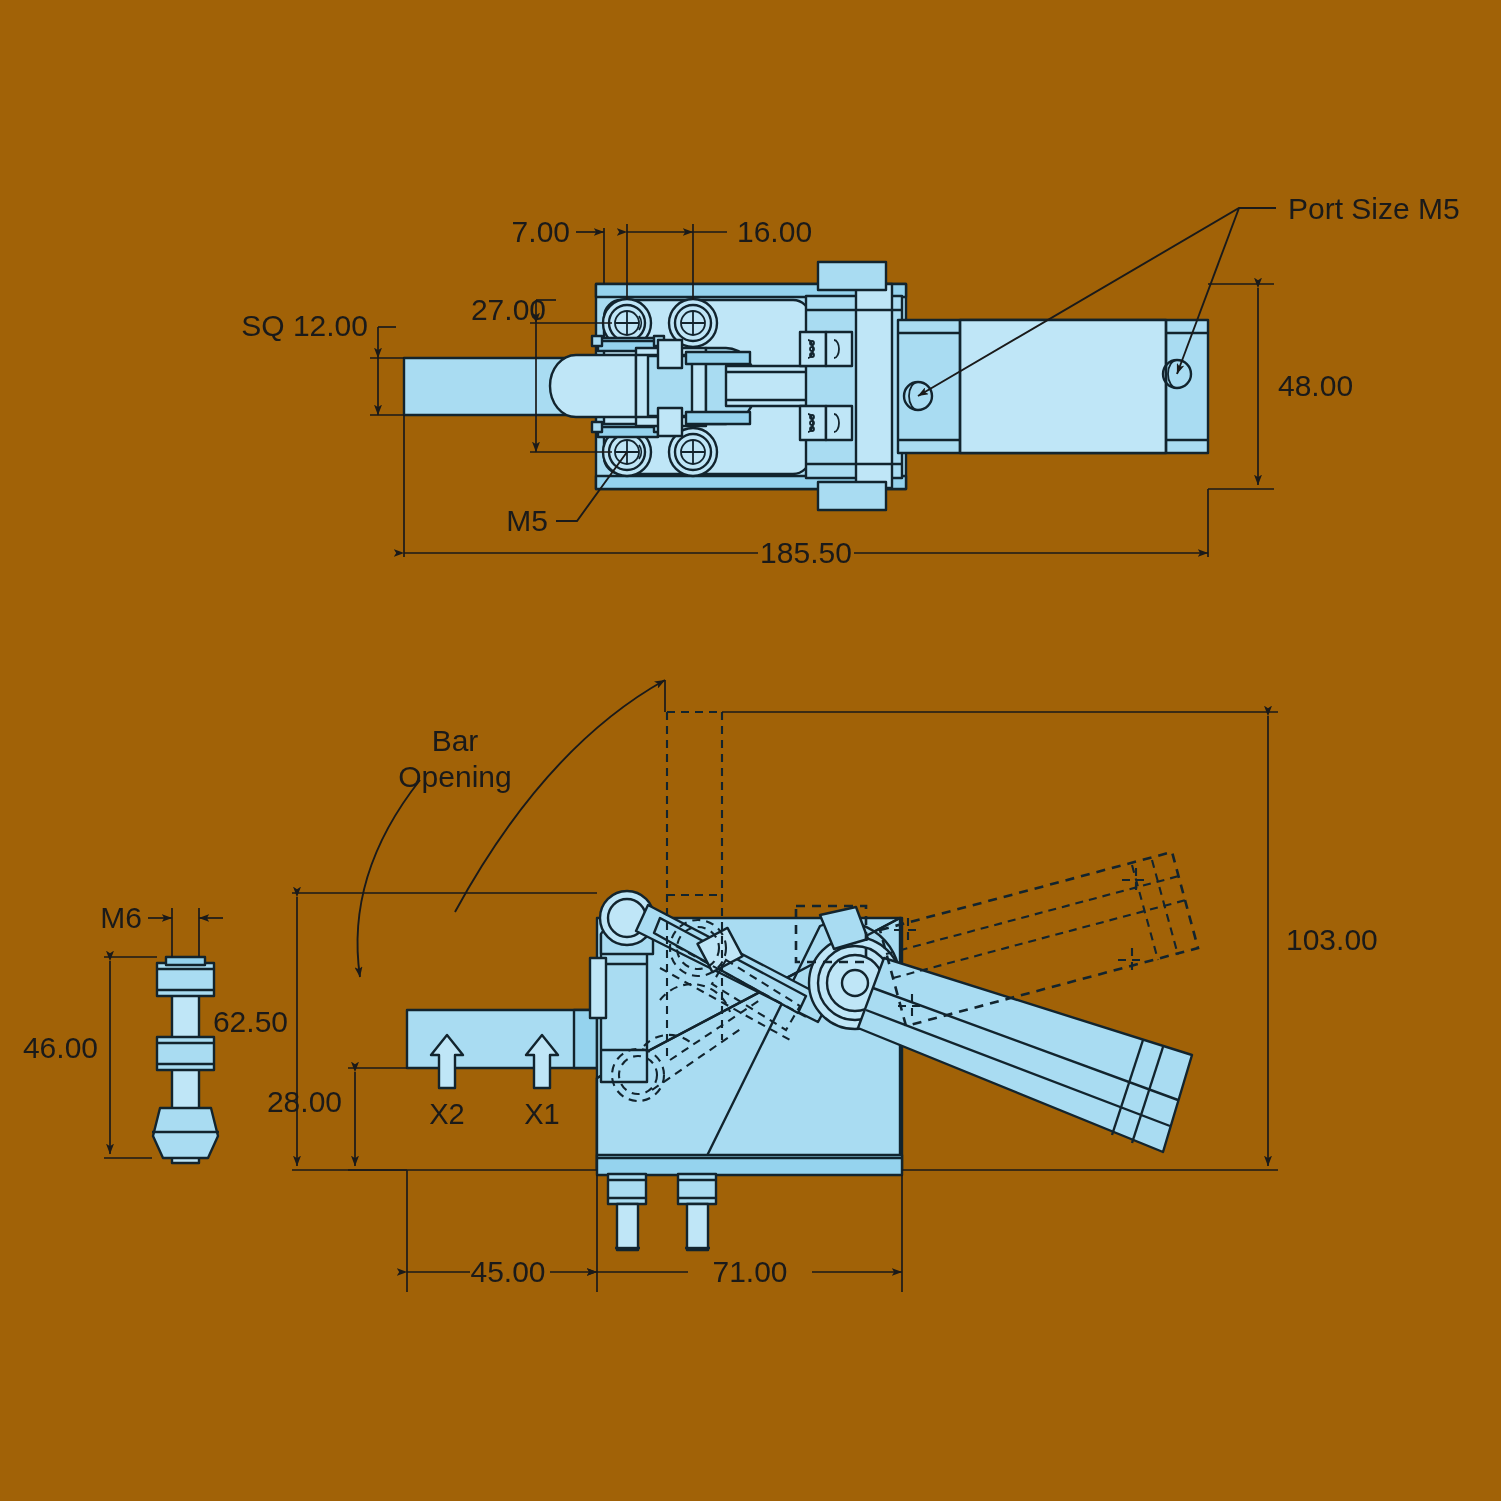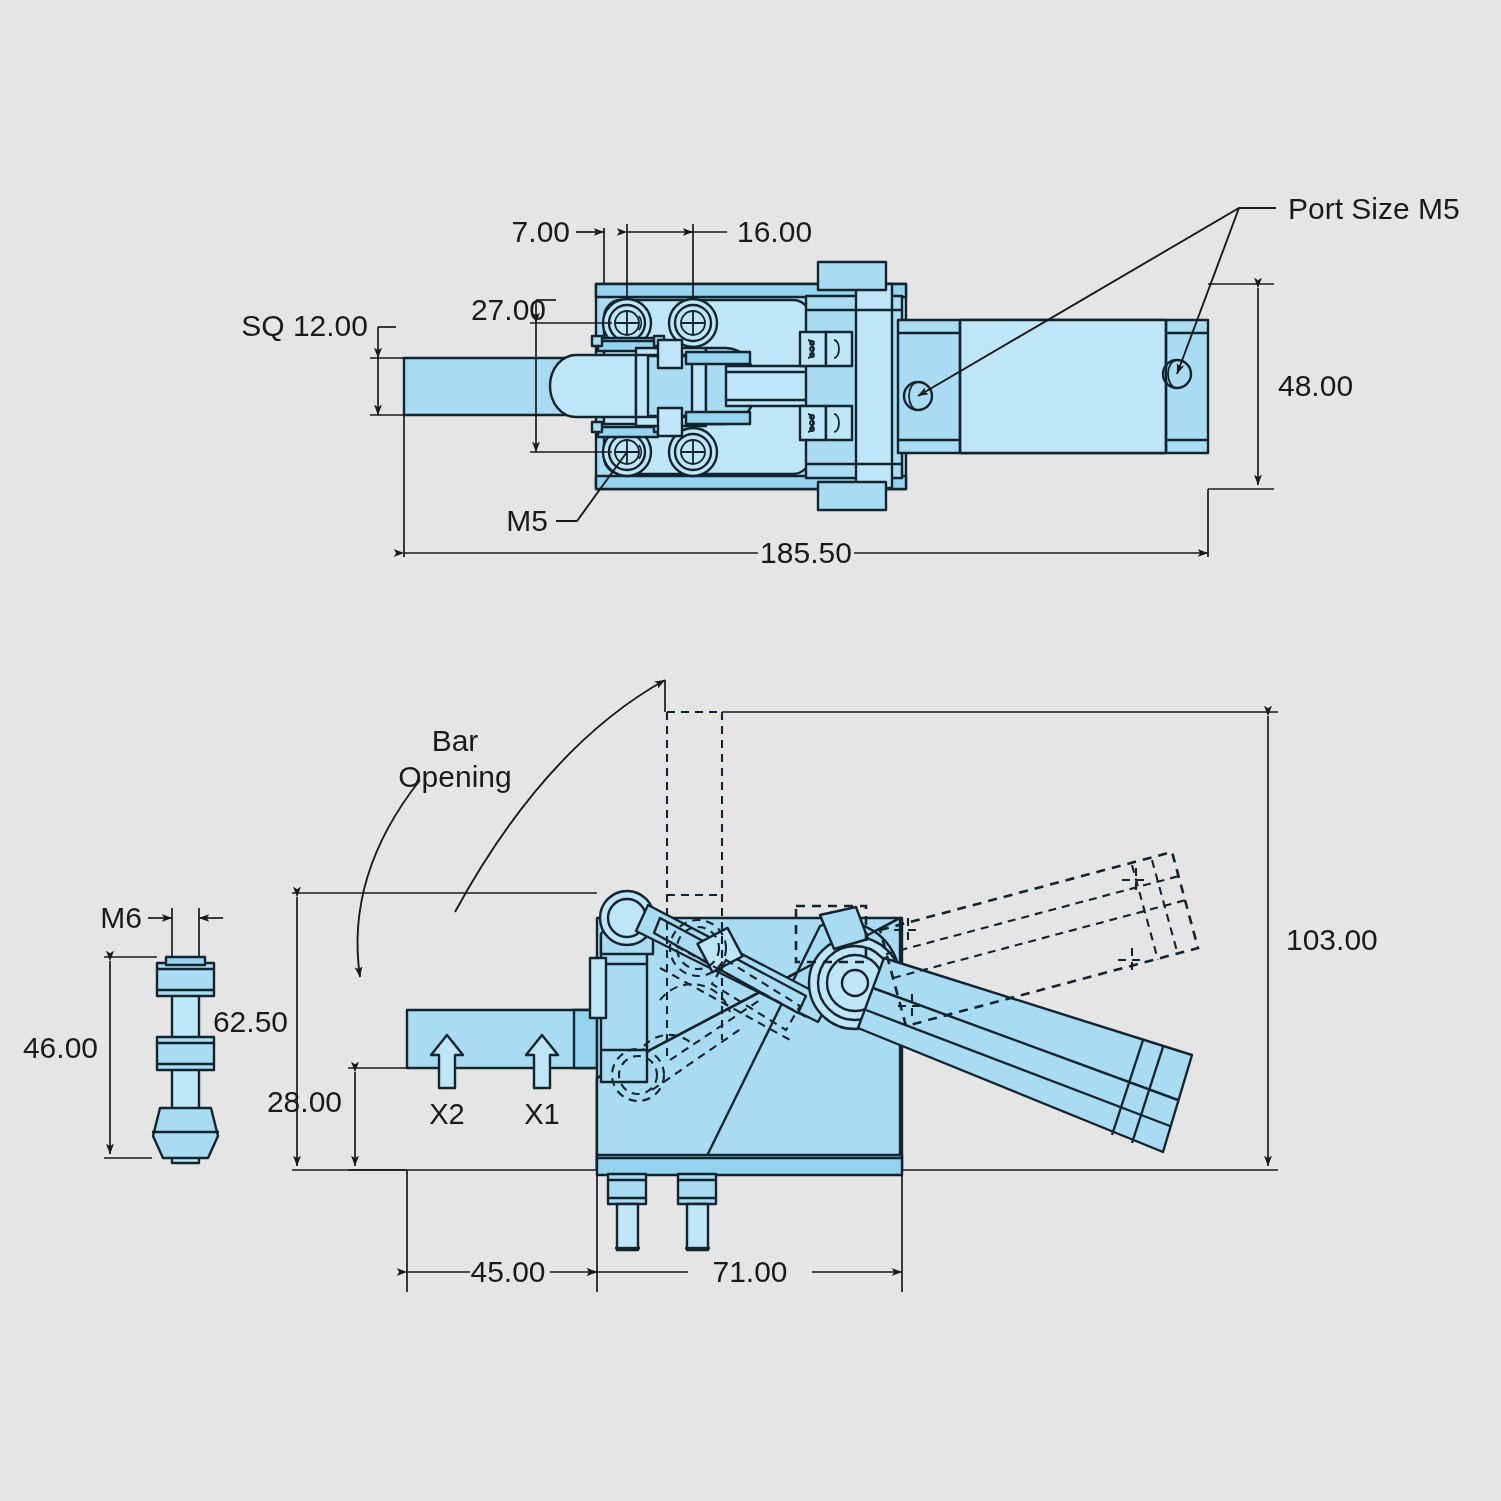--- a/index.html
+++ b/index.html
@@ -4,21 +4,21 @@
 <style>
   html, body {
     margin: 0;
     padding: 0;
     background: #ffffff;
   }
   #sheet {
     position: relative;
     width: 1501px;
     height: 1501px;
-    background: #e5e5e5;
+    background: #a16207;
     font-family: "Liberation Sans", sans-serif;
     overflow: hidden;
   }
   svg#drawing {
     position: absolute;
     left: 0;
     top: 0;
     width: 1501px;
     height: 1501px;
   }

